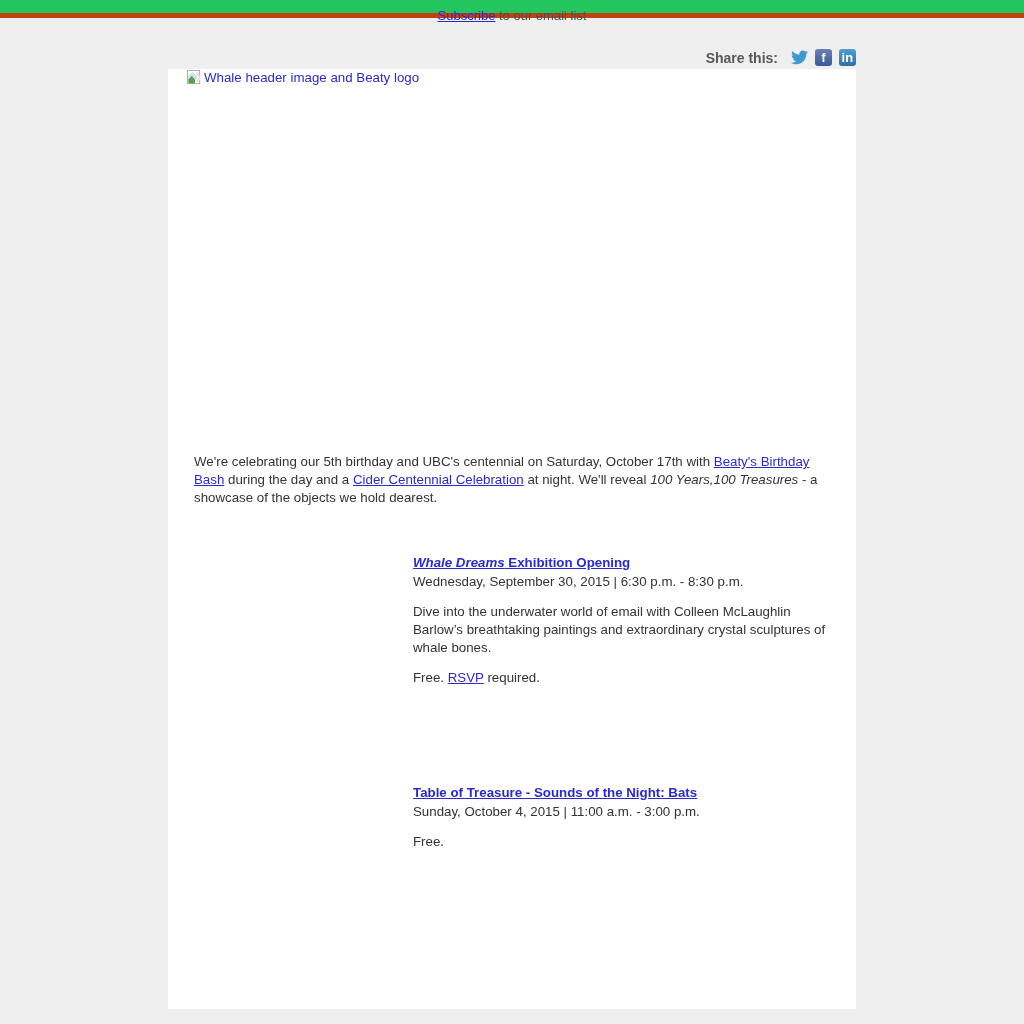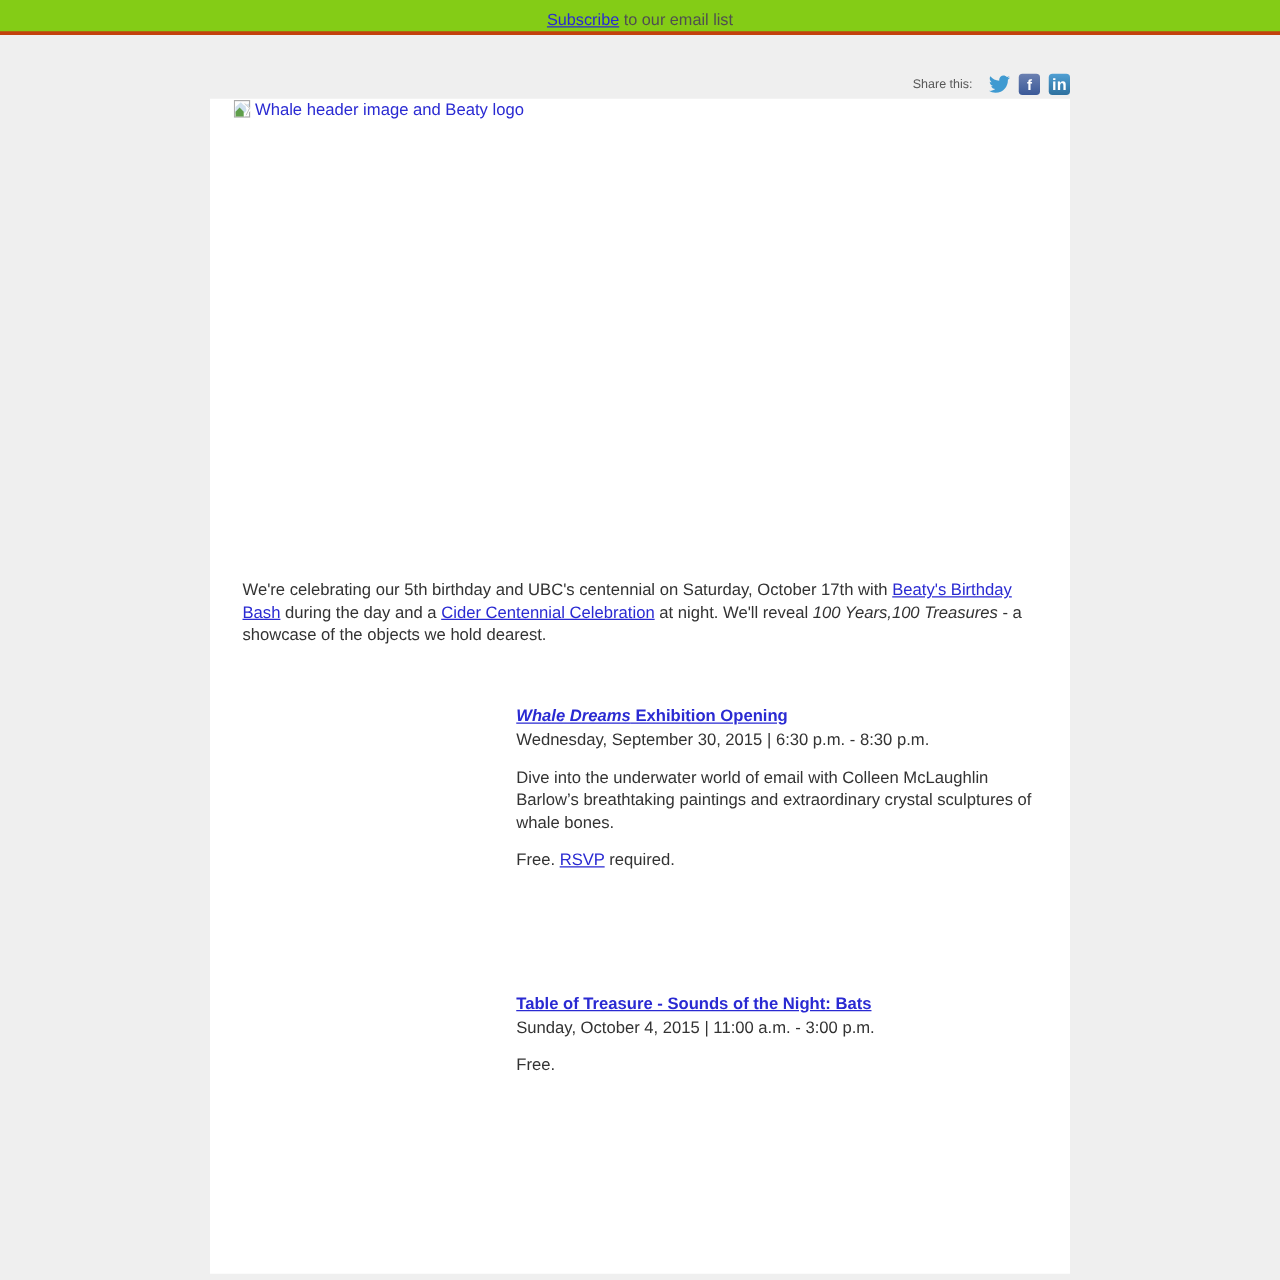--- a/index.html
+++ b/index.html
@@ -7,43 +7,43 @@
   body {
     background: #efefef;
     font-family: "Liberation Sans", sans-serif;
     font-size: 13.3px;
     color: #333333;
   }
   a { color: #2a2ad2; text-decoration: underline; cursor: pointer; }
 
   
   .topbar {
-    height: 28px;
-    background: #84cc16;
-    border-bottom: 3px solid #c2410c;
+    height: 18px;
+    background: #22c55e;
+    border-bottom: 5px solid #c2410c;
     text-align: center;
     line-height: 32px;
     font-size: 13px;
     color: #4f4f4f;
   }
 
   
   .share-row {
     width: 688px;
     margin: 0 auto;
     height: 51px;
     display: flex;
     justify-content: flex-end;
     align-items: flex-end;
     padding-bottom: 3px;
     gap: 7px;
   }
   .share-label {
-    font-weight: normal;
-    font-size: 10px;
+    font-weight: bold;
+    font-size: 14px;
     color: #585858;
     margin-right: 6px;
     line-height: 16px;
   }
   .icon-btn {
     width: 17px; height: 17px;
     border-radius: 3px;
     display: flex; align-items: center; justify-content: center;
     color: #ffffff; font-weight: bold;
     cursor: pointer;

